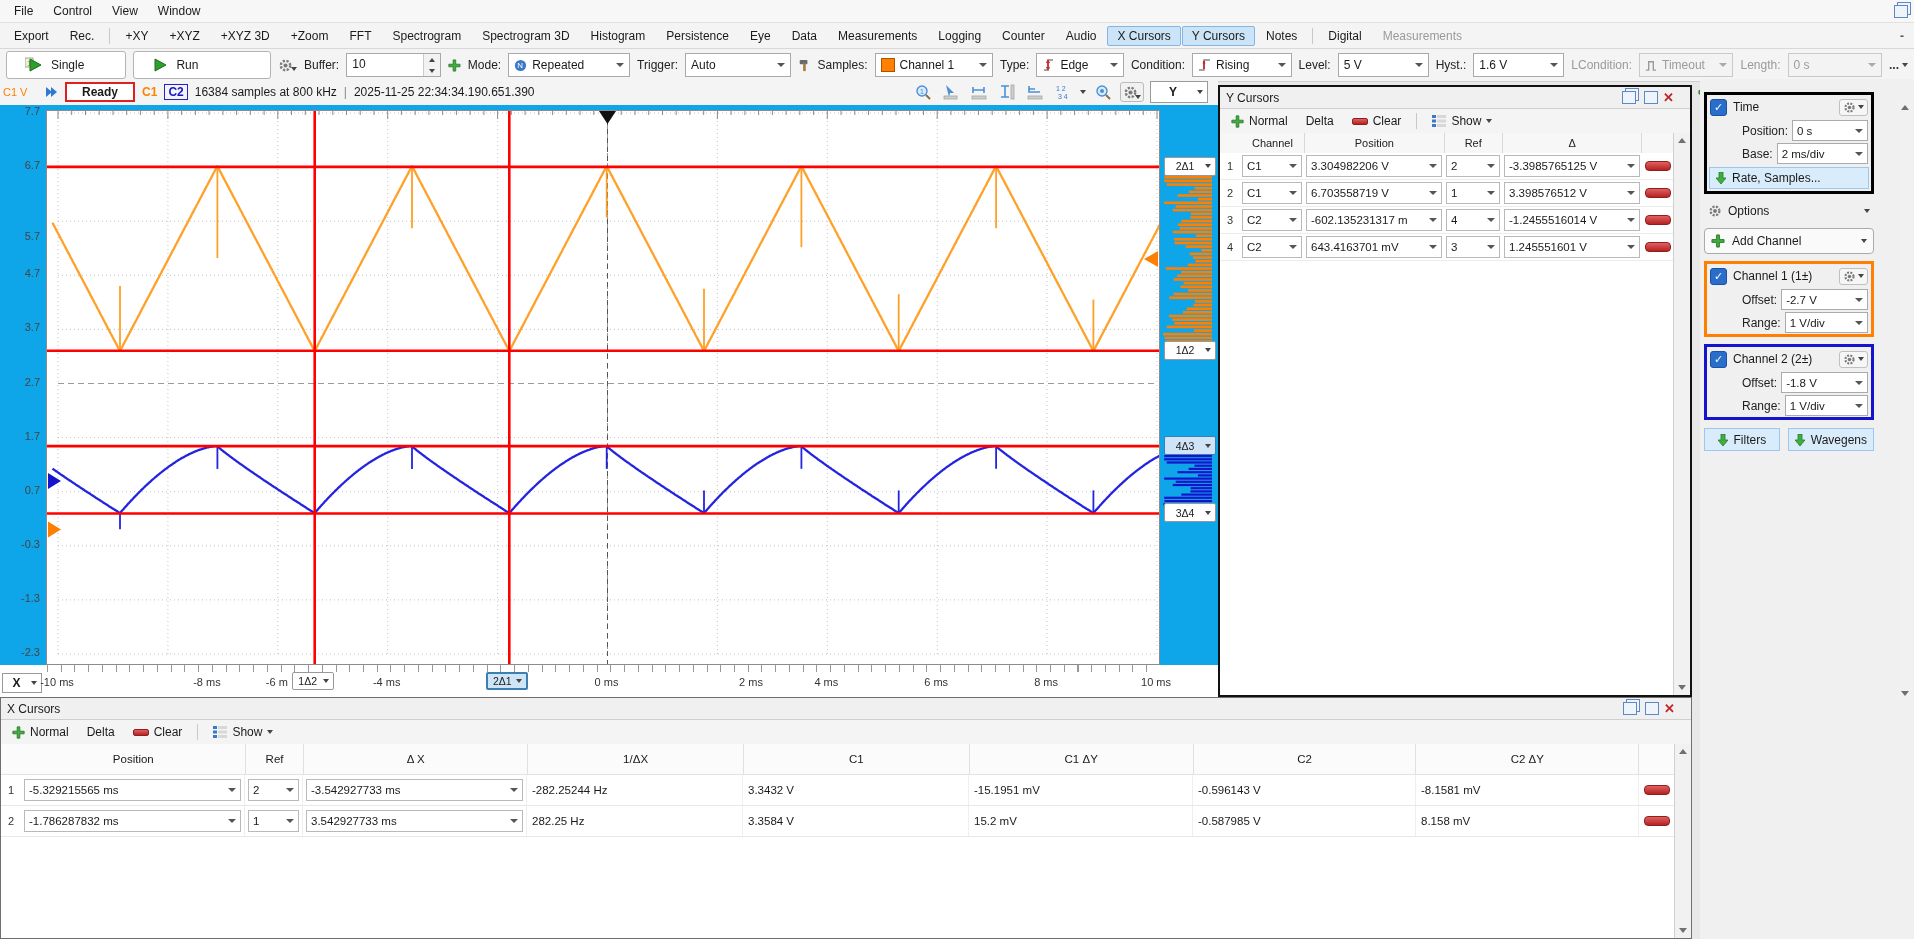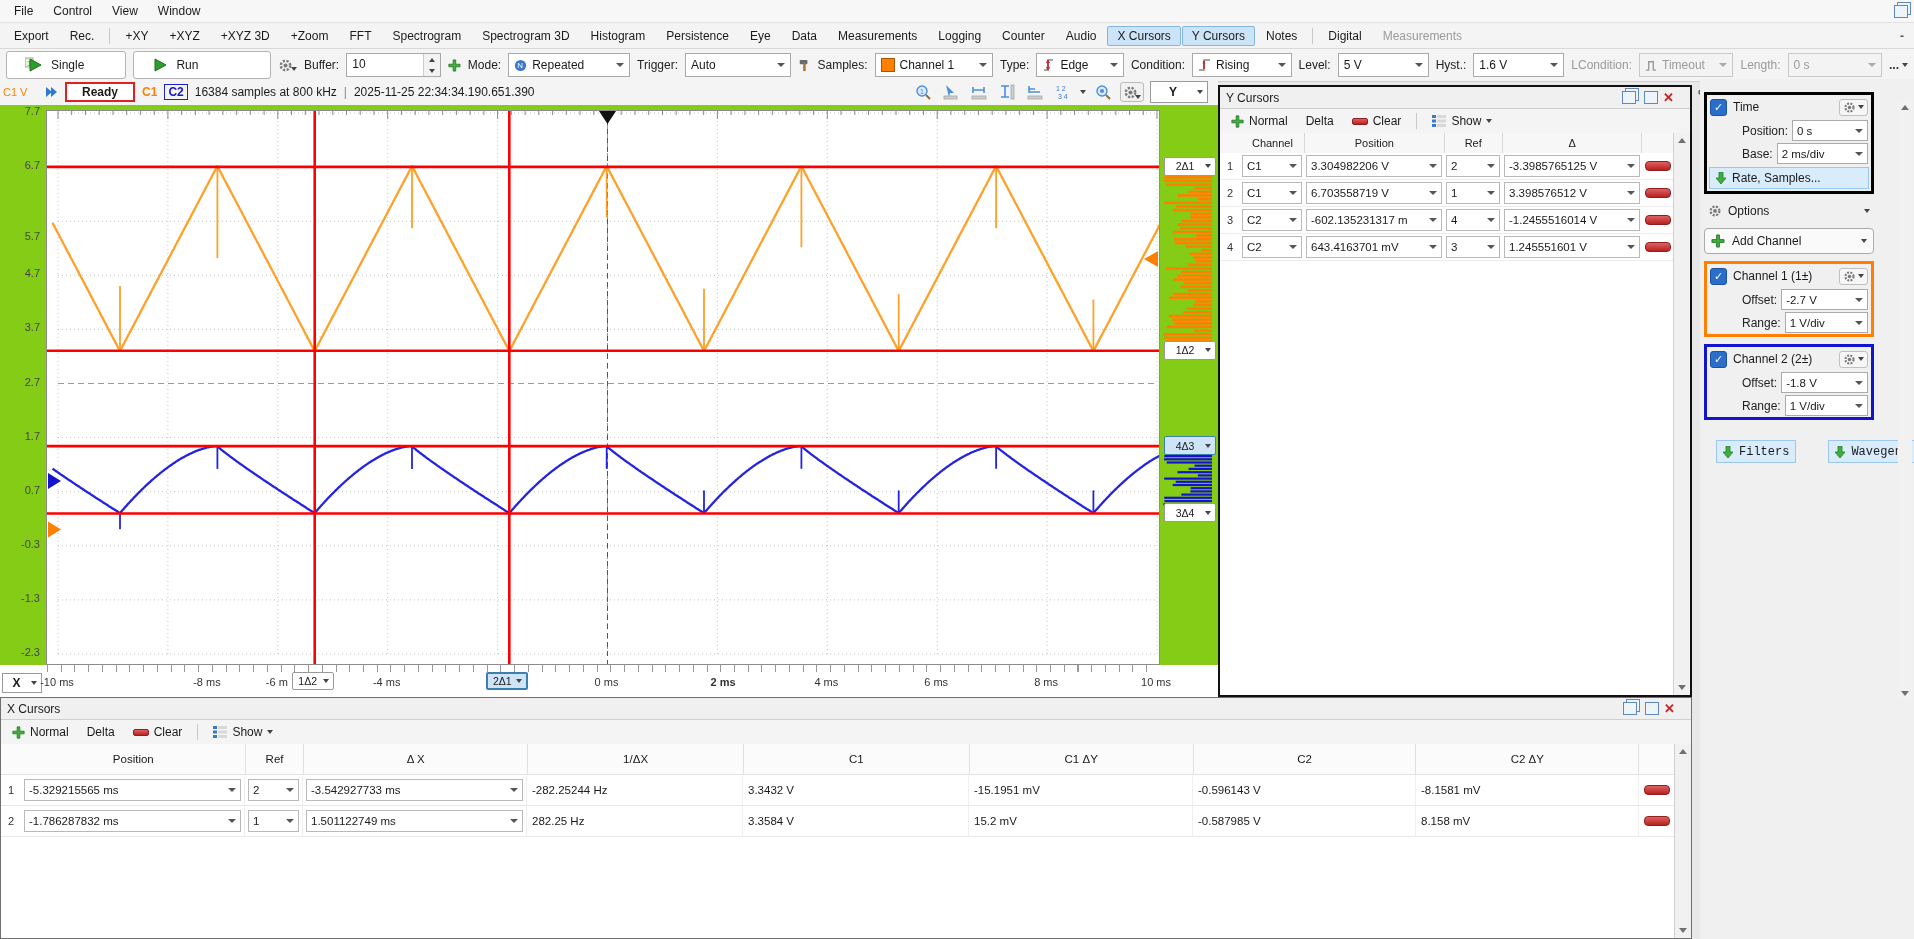--- a/index.html
+++ b/index.html
@@ -39,21 +39,21 @@
   #status-row{position:absolute;left:0;top:0;width:1218px;height:26px;background:#f4f4f4;display:flex;align-items:center;gap:7px;padding-left:3px;box-sizing:border-box;}
   #unit-label{color:#ff8000;font-size:11px;width:34px;}
   #ready-box{border:2px solid #e02020;background:#fff;font-weight:bold;padding:1px 15px;}
   #c1-badge{color:#ff8000;font-weight:bold;}
   #c2-badge{color:#1515cc;font-weight:bold;border:1px solid #2222cc;padding:0 3px;}
   .scope-icons{margin-left:auto;display:flex;align-items:center;gap:6px;padding-right:6px;}
   .sicon{width:22px;height:18px;display:flex;align-items:center;justify-content:center;}
   #y-selector{display:flex;align-items:center;height:20px;background:#fff;border:1px solid #9a9a9a;padding:0 4px;gap:6px;width:48px;margin-right:4px;}
   #y-selector .val{flex:1;text-align:center;font-weight:bold;}
 
-  #plot-region{position:absolute;left:0;top:26px;width:1218px;height:594px;background:#84cc16;}
+  #plot-region{position:absolute;left:0;top:26px;width:1218px;height:594px;background:#0ea5e9;}
   #wave-svg{position:absolute;left:46px;top:5px;border:1px solid #8c8c8c;background:#fff;}
   #ylabels{position:absolute;left:0;top:0;width:44px;height:594px;}
   .ylab{position:absolute;width:40px;text-align:right;font-size:11px;color:#444;}
   #right-strip{position:absolute;left:1162px;top:0;width:56px;height:594px;}
   .marker-box{position:absolute;left:2px;height:17px;min-width:42px;background:#fff;border:1px solid #999;border-radius:2px;display:flex;align-items:center;gap:4px;padding:0 4px;font-size:10.5px;z-index:5;}
   .marker-box.selected{background:#cfe5f7;border-color:#3c7fb1;}
   .hist{position:absolute;left:0;}
   #axis-row{position:absolute;left:0;top:560px;width:1218px;height:34px;background:#fff;}
   #tick-strip{position:absolute;left:47px;top:0;width:1112px;height:7px;background:repeating-linear-gradient(90deg,#999 0 1px,transparent 1px 13.74px);}
   .axis-xlabel{position:absolute;top:11px;transform:translateX(-50%);font-size:11px;color:#333;white-space:nowrap;}
@@ -100,21 +100,21 @@
   .sb-head{display:flex;align-items:center;gap:6px;height:24px;padding:0 3px;}
   .sb-row{display:flex;align-items:center;height:23px;padding:0 3px;gap:4px;margin-left:32px;}
   .sb-row .lbl{flex:1;}
   .sb-combo{display:flex;align-items:center;width:95px;height:19px;background:#fff;border:1px solid #ababab;padding:0 4px;gap:3px;font-size:11.5px;}
   .sb-combo .val{flex:1;}
   .bluebtn{display:flex;align-items:center;gap:6px;height:20px;background:#d9ecfb;border:1px solid #9cc7ee;margin:2px;padding:0 6px;}
   .checkbox{width:15px;height:15px;background:#2a6ecc;border:1px solid #1c52a0;border-radius:3px;color:#fff;font-size:11px;line-height:14px;text-align:center;}
   .sb-line{display:flex;align-items:center;gap:6px;height:22px;margin-top:6px;padding:0 4px;}
   .addch{display:flex;align-items:center;gap:7px;height:24px;border:1px solid #ababab;border-radius:4px;background:#fafafa;margin-top:6px;padding:0 6px;}
   #sb-buttons{display:flex;gap:8px;margin-top:8px;}
-  #sb-buttons .bluebtn{flex:1;justify-content:center;margin:12px;height:21px;font-family:Liberation Mono, monospace;}
+  #sb-buttons .bluebtn{flex:1;justify-content:center;margin:0;height:21px;}
   #sb-scroll{position:absolute;right:2px;top:21px;width:14px;height:600px;background:#f1f1f1;}
   #sb-scroll .up{position:absolute;top:0;left:0;right:0;height:14px;display:flex;align-items:center;justify-content:center;}
   #sb-scroll .dn{position:absolute;bottom:0;left:0;right:0;height:14px;display:flex;align-items:center;justify-content:center;}
   .gearbtn{margin-left:auto;display:flex;align-items:center;gap:2px;border:1px solid #c0c0c0;border-radius:3px;background:#f6f6f6;padding:1px 3px;}
 
   
   #xcur{position:absolute;left:0;top:618px;width:1692px;height:242px;background:#fff;border:1px solid #6f6f6f;box-sizing:border-box;}
   .xtable{position:absolute;left:0;top:46px;right:16px;bottom:0;background:#fff;}
   .xthead,.xtr{display:flex;align-items:center;}
   .xthead{height:30px;background:#fbfbfb;font-size:11.5px;border-bottom:1px solid #e3e3e3;}
@@ -590,21 +590,21 @@
         <div id="tick-strip"></div>
         <div id="x-selector">
           <span class="val" style="flex:1;text-align:center;font-weight:bold;">X</span>
           <span class="tri-dn"></span>
         </div>
       <div class="axis-xlabel" style="left: 57px;">-10 ms</div>
             <div class="axis-xlabel" style="left: 166.9px; margin-left: 40px;">-8 ms</div>
             <div class="axis-xlabel" style="left: 276.8px;">-6 m</div>
             <div class="axis-xlabel" style="left: 386.7px;">-4 ms</div>
             <div class="axis-xlabel" style="left: 606.5px;">0 ms</div>
-            <div class="axis-xlabel" style="left: 723px; font-weight: bold;">2 ms</div>
+            <div class="axis-xlabel" style="left: 751px;">2 ms</div>
             <div class="axis-xlabel" style="left: 826.3px;">4 ms</div>
             <div class="axis-xlabel" style="left: 936.2px;">6 ms</div>
             <div class="axis-xlabel" style="left: 1046.1px;">8 ms</div>
             <div class="axis-xlabel" style="left: 1156px;">10 ms</div>
             <div class="axis-marker" style="left: 291.66px;">
               <span style="flex:1;text-align:center;">1Δ2</span>
               <span class="tri-dn"></span>
             </div>
             <div class="axis-marker selected" style="left: 486.343px;">
               <span style="flex:1;text-align:center;">2Δ1</span>
@@ -1017,21 +1017,21 @@
               </div>
             </div>
         <div class="xtc x-ref">
               <div class="tcombo">
                 <span class="val">1</span>
                 <span class="caret"></span>
               </div>
             </div>
         <div class="xtc x-dx">
               <div class="tcombo">
-                <span class="val">1.501122749 ms</span>
+                <span class="val">3.542927733 ms</span>
                 <span class="caret"></span>
               </div>
             </div>
         <div class="xtc x-f plain">282.25 Hz</div>
         <div class="xtc x-c1 plain">3.3584 V</div>
         <div class="xtc x-c1dy plain">15.2 mV</div>
         <div class="xtc x-c2 plain">-0.587985 V</div>
         <div class="xtc x-c2dy plain">8.158 mV</div>
         <div class="xtc x-act">
               <div class="redpill"></div>

